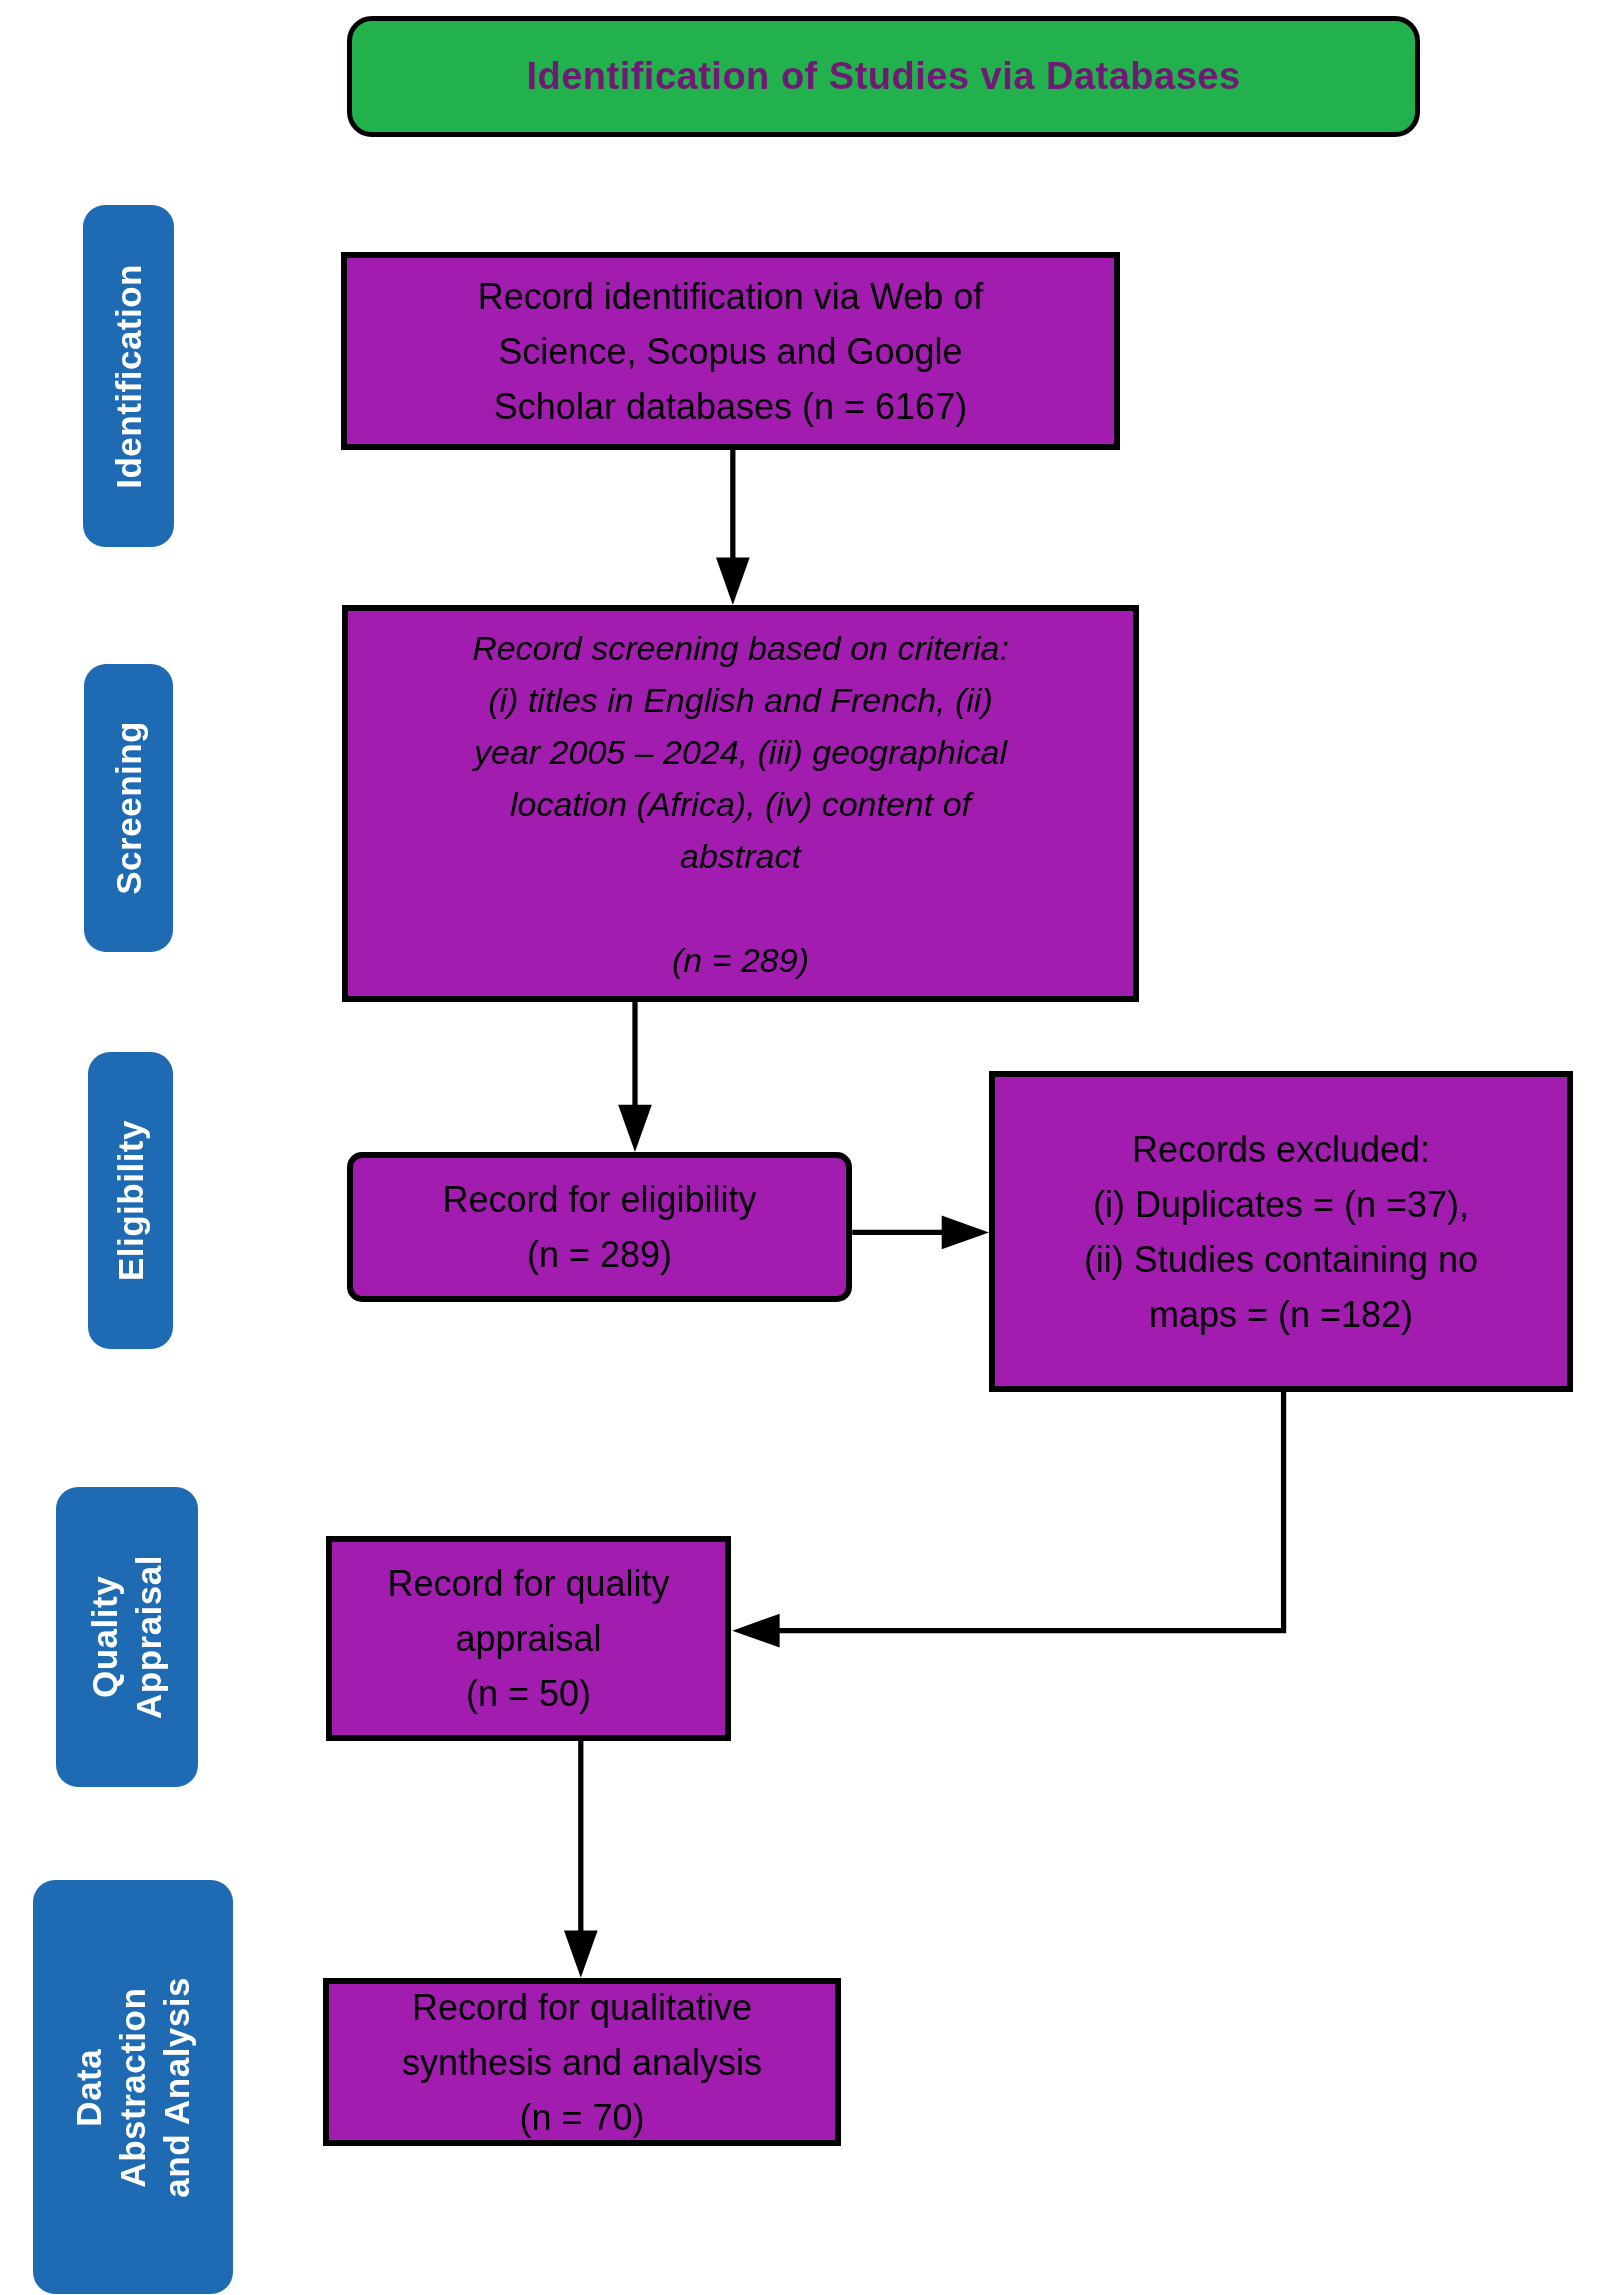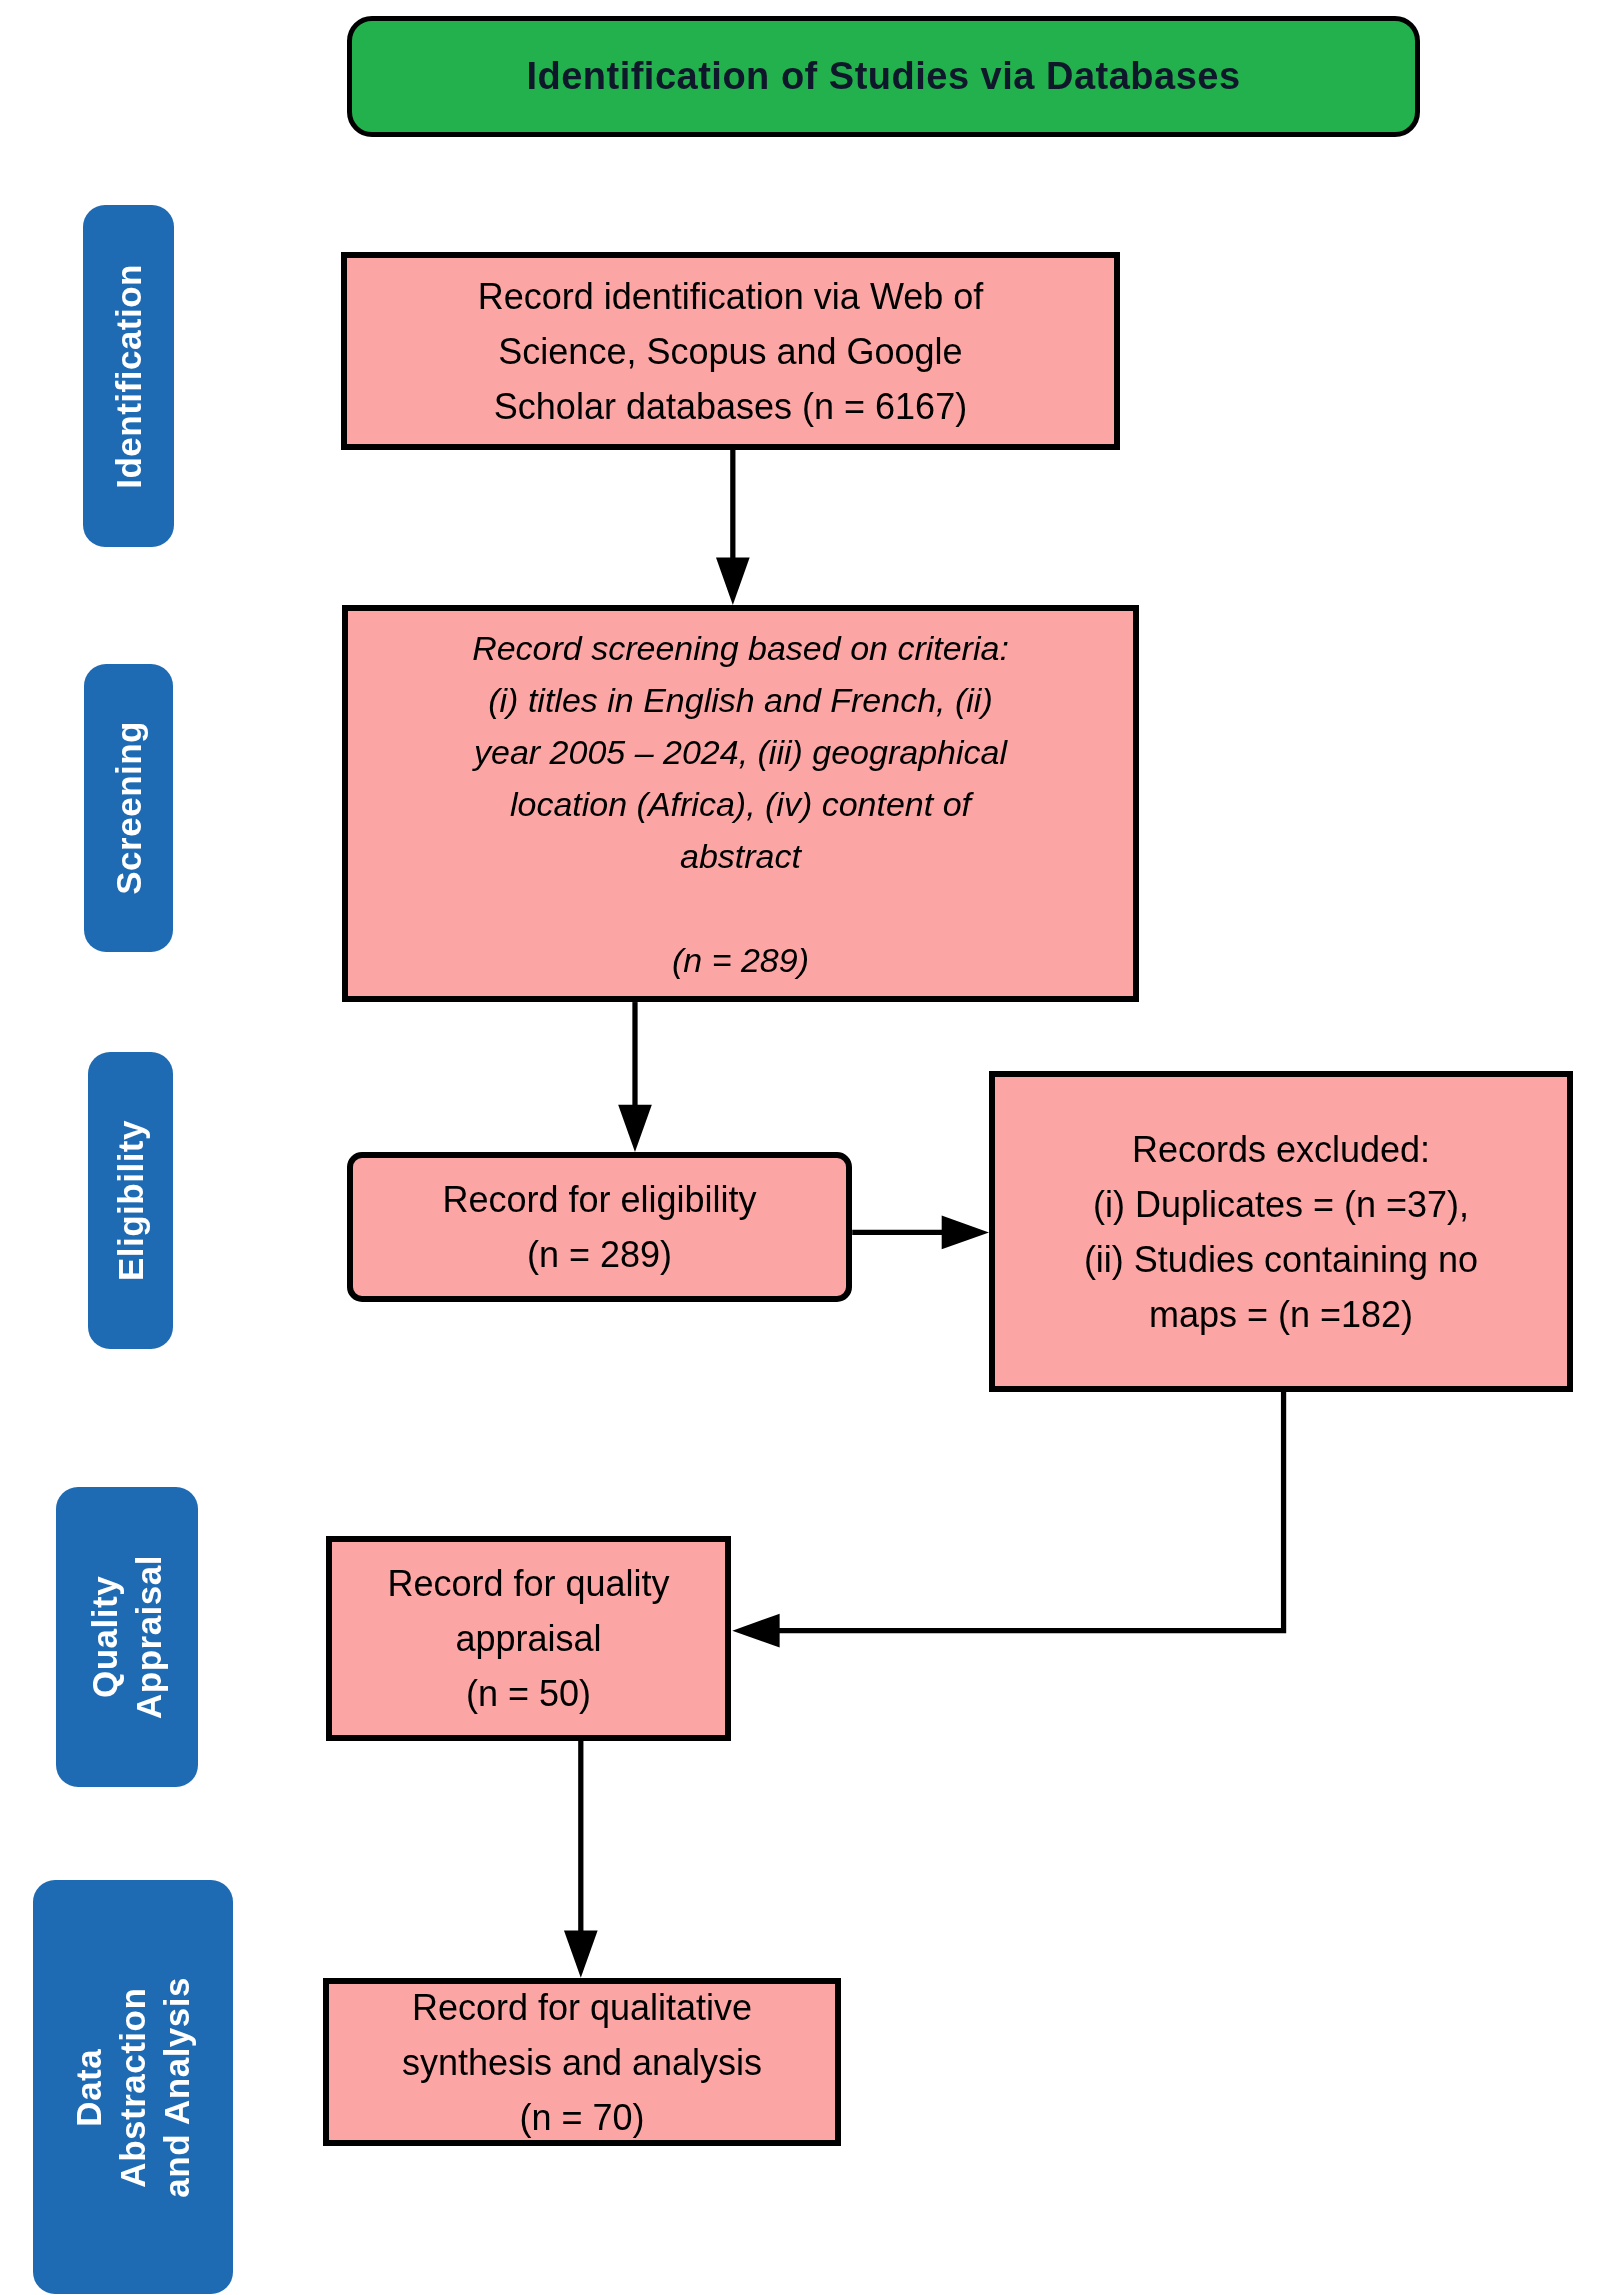--- a/index.html
+++ b/index.html
@@ -3,35 +3,35 @@
 <meta charset="utf-8">
 <style>
   html,body{margin:0;padding:0;background:#ffffff;}
   #canvas{position:relative;width:1604px;height:2295px;background:#ffffff;overflow:hidden;
           font-family:"Liberation Sans",sans-serif;}
 
   
   #banner{position:absolute;left:347px;top:16px;width:1073px;height:121px;box-sizing:border-box;
           background:#22B14C;border:5.3px solid #000;border-radius:25px;
           display:flex;align-items:center;justify-content:center;}
-  #banner .btitle{font-size:38px;font-weight:700;color:#0f172a;letter-spacing:0.5px;}
+  #banner .btitle{font-size:38px;font-weight:700;color:#701a75;letter-spacing:0.5px;}
 
   
   .stage{position:absolute;background:#1E6BB4;border-radius:22px;
          display:flex;align-items:center;justify-content:center;}
   .vtext{writing-mode:vertical-rl;transform:rotate(180deg);white-space:pre-line;text-align:center;
          color:#ffffff;font-weight:700;font-size:35px;line-height:44px;letter-spacing:0.5px;}
   #st-0{left:83px;top:205px;width:91px;height:342px;}
   #st-1{left:84px;top:664px;width:89px;height:288px;}
   #st-2{left:88px;top:1052px;width:85px;height:297px;}
   #st-3{left:56px;top:1487px;width:142px;height:300px;}
   #st-4{left:33px;top:1880px;width:200px;height:414px;}
 
   
-  .fbox{position:absolute;box-sizing:border-box;background:#fca5a5;border:6.3px solid #000;
+  .fbox{position:absolute;box-sizing:border-box;background:#a21caf;border:6.3px solid #000;
         display:flex;align-items:center;justify-content:center;text-align:center;}
   .btext{white-space:pre-line;font-size:36px;line-height:55px;color:#000;}
   #bx-0{left:341px;top:252px;width:779px;height:198px;}
   #bx-1{left:342px;top:605px;width:797px;height:397px;font-style:italic;}
   #bx-1 .btext{font-size:34px;line-height:52px;}
   #bx-2{left:347px;top:1152px;width:505px;height:150px;border-radius:15px;}
   #bx-3{left:989px;top:1071px;width:584px;height:321px;}
   #bx-4{left:326px;top:1536px;width:405px;height:205px;}
   #bx-5{left:323px;top:1978px;width:518px;height:168px;}
 

